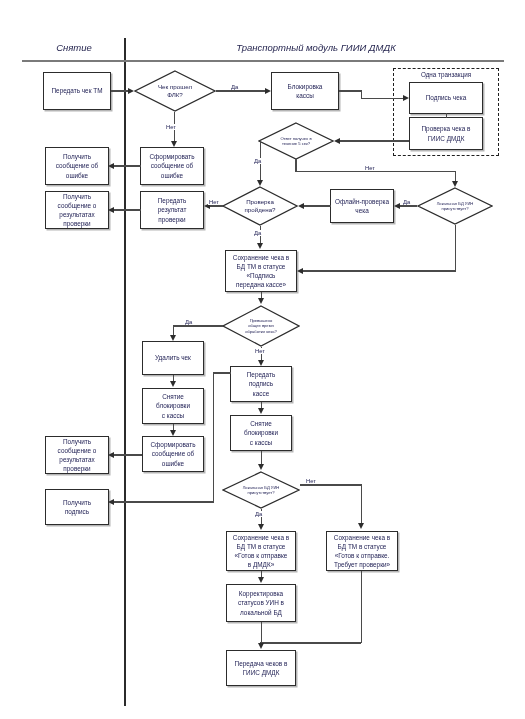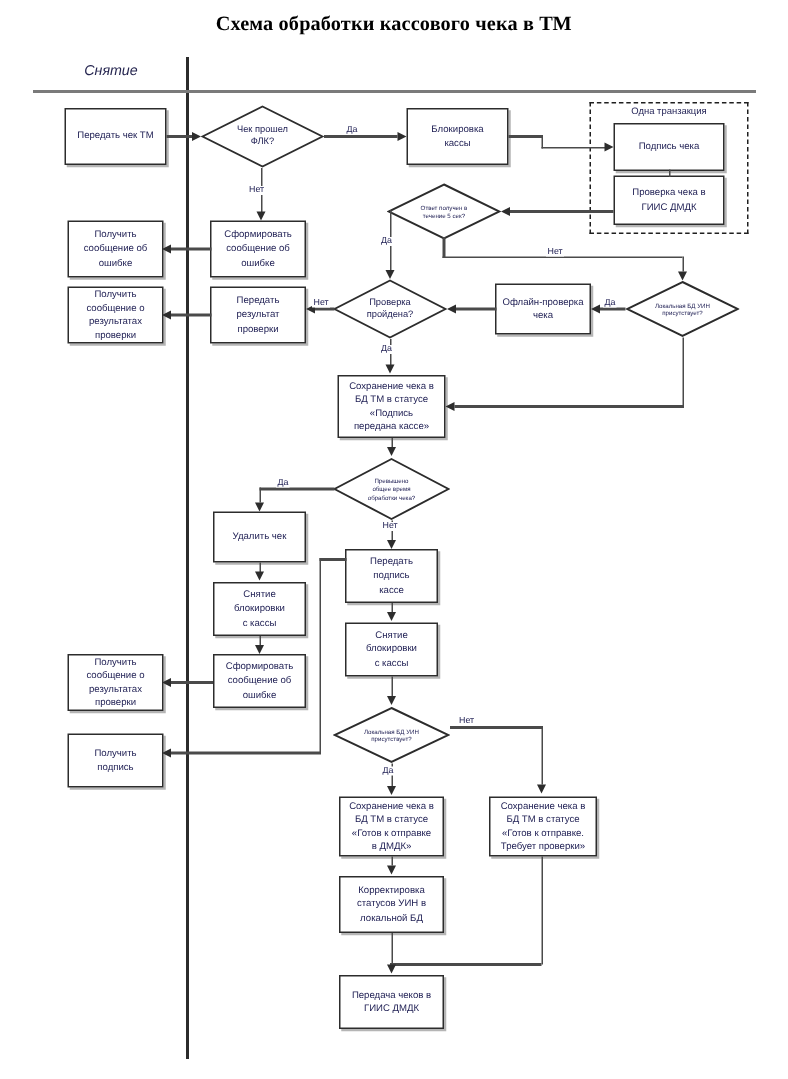--- a/index.html
+++ b/index.html
@@ -89,23 +89,23 @@
   .elbl{
     position:absolute;font-size:5.9px;color:#1d1d52;
     background:#fff;padding:0 1px;white-space:nowrap;
   }
 </style>
 </head>
 <body>
 
 <div id="canvas">
 
-  <div class="title">Схема обработки кассового чека в ТМ</div>
 
   <div class="lane-label" style="left:28px;top:42px;width:92px;">Снятие</div>
+  <div class="lane-label" style="left:132px;top:42px;width:368px;">Транспортный модуль ГИИИ ДМДК</div>
 
   <div class="lane-rule" style="left:22px;top:60px;width:482px;"></div>
   <div class="lane-divider-head" style="left:124px;top:38px;height:22px;"></div>
   <div class="lane-divider" style="left:124px;top:62px;height:644px;"></div>
 
   <div class="group-box" style="left:393px;top:68px;width:106px;height:88px;"></div>
   <div class="group-title" style="left:393px;top:71px;width:106px;">Одна транзакция</div>
 
   <div class="node" style="left:43px;top:72px;width:68px;height:38px;">
     <span>Передать чек ТМ</span>

